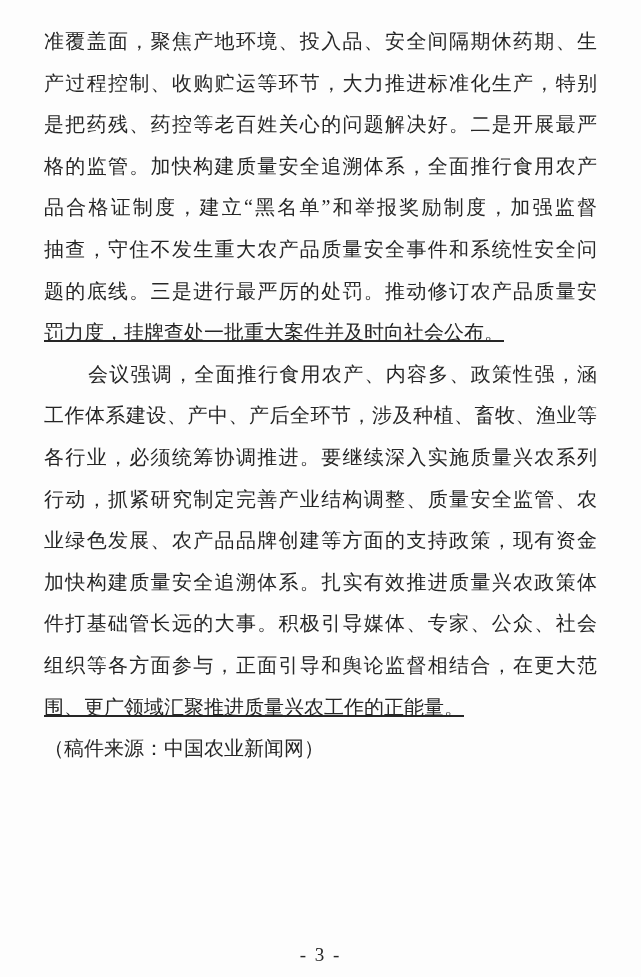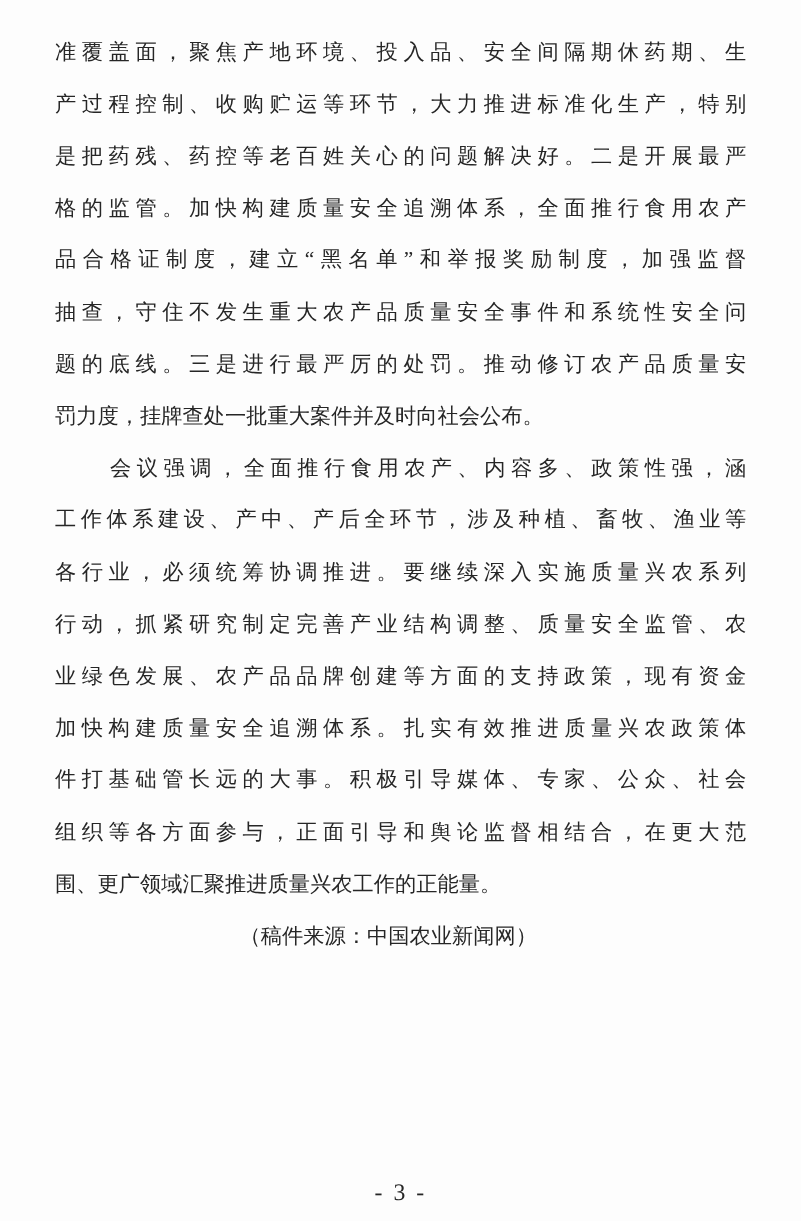--- a/index.html
+++ b/index.html
@@ -16,39 +16,40 @@
   }
   .doc-body {
     position: absolute;
     left: 44px;
     top: 21px;
     width: 553px;
   }
   .doc-line {
     height: 41.6px;
     line-height: 41.6px;
-    font-size: 17px;
+    font-size: 20px;
     white-space: nowrap;
     letter-spacing: 0;
   }
   .doc-line.style-justify,
   .doc-line.style-justify-indent {
     white-space: normal;
     text-align: justify;
     text-align-last: justify;
     overflow: hidden;
   }
   .doc-line.style-justify-indent {
     text-indent: 44px;
   }
   .doc-line.style-left {
     text-align: left;
+    text-decoration: underline;
   }
   .doc-line.style-right {
-    text-align: center;
+    text-align: left;
     padding-right: 20px;
     box-sizing: border-box;
   }
   .footer {
     position: absolute;
     left: 44px;
     top: 942px;
     width: 553px;
     height: 26px;
     line-height: 26px;

